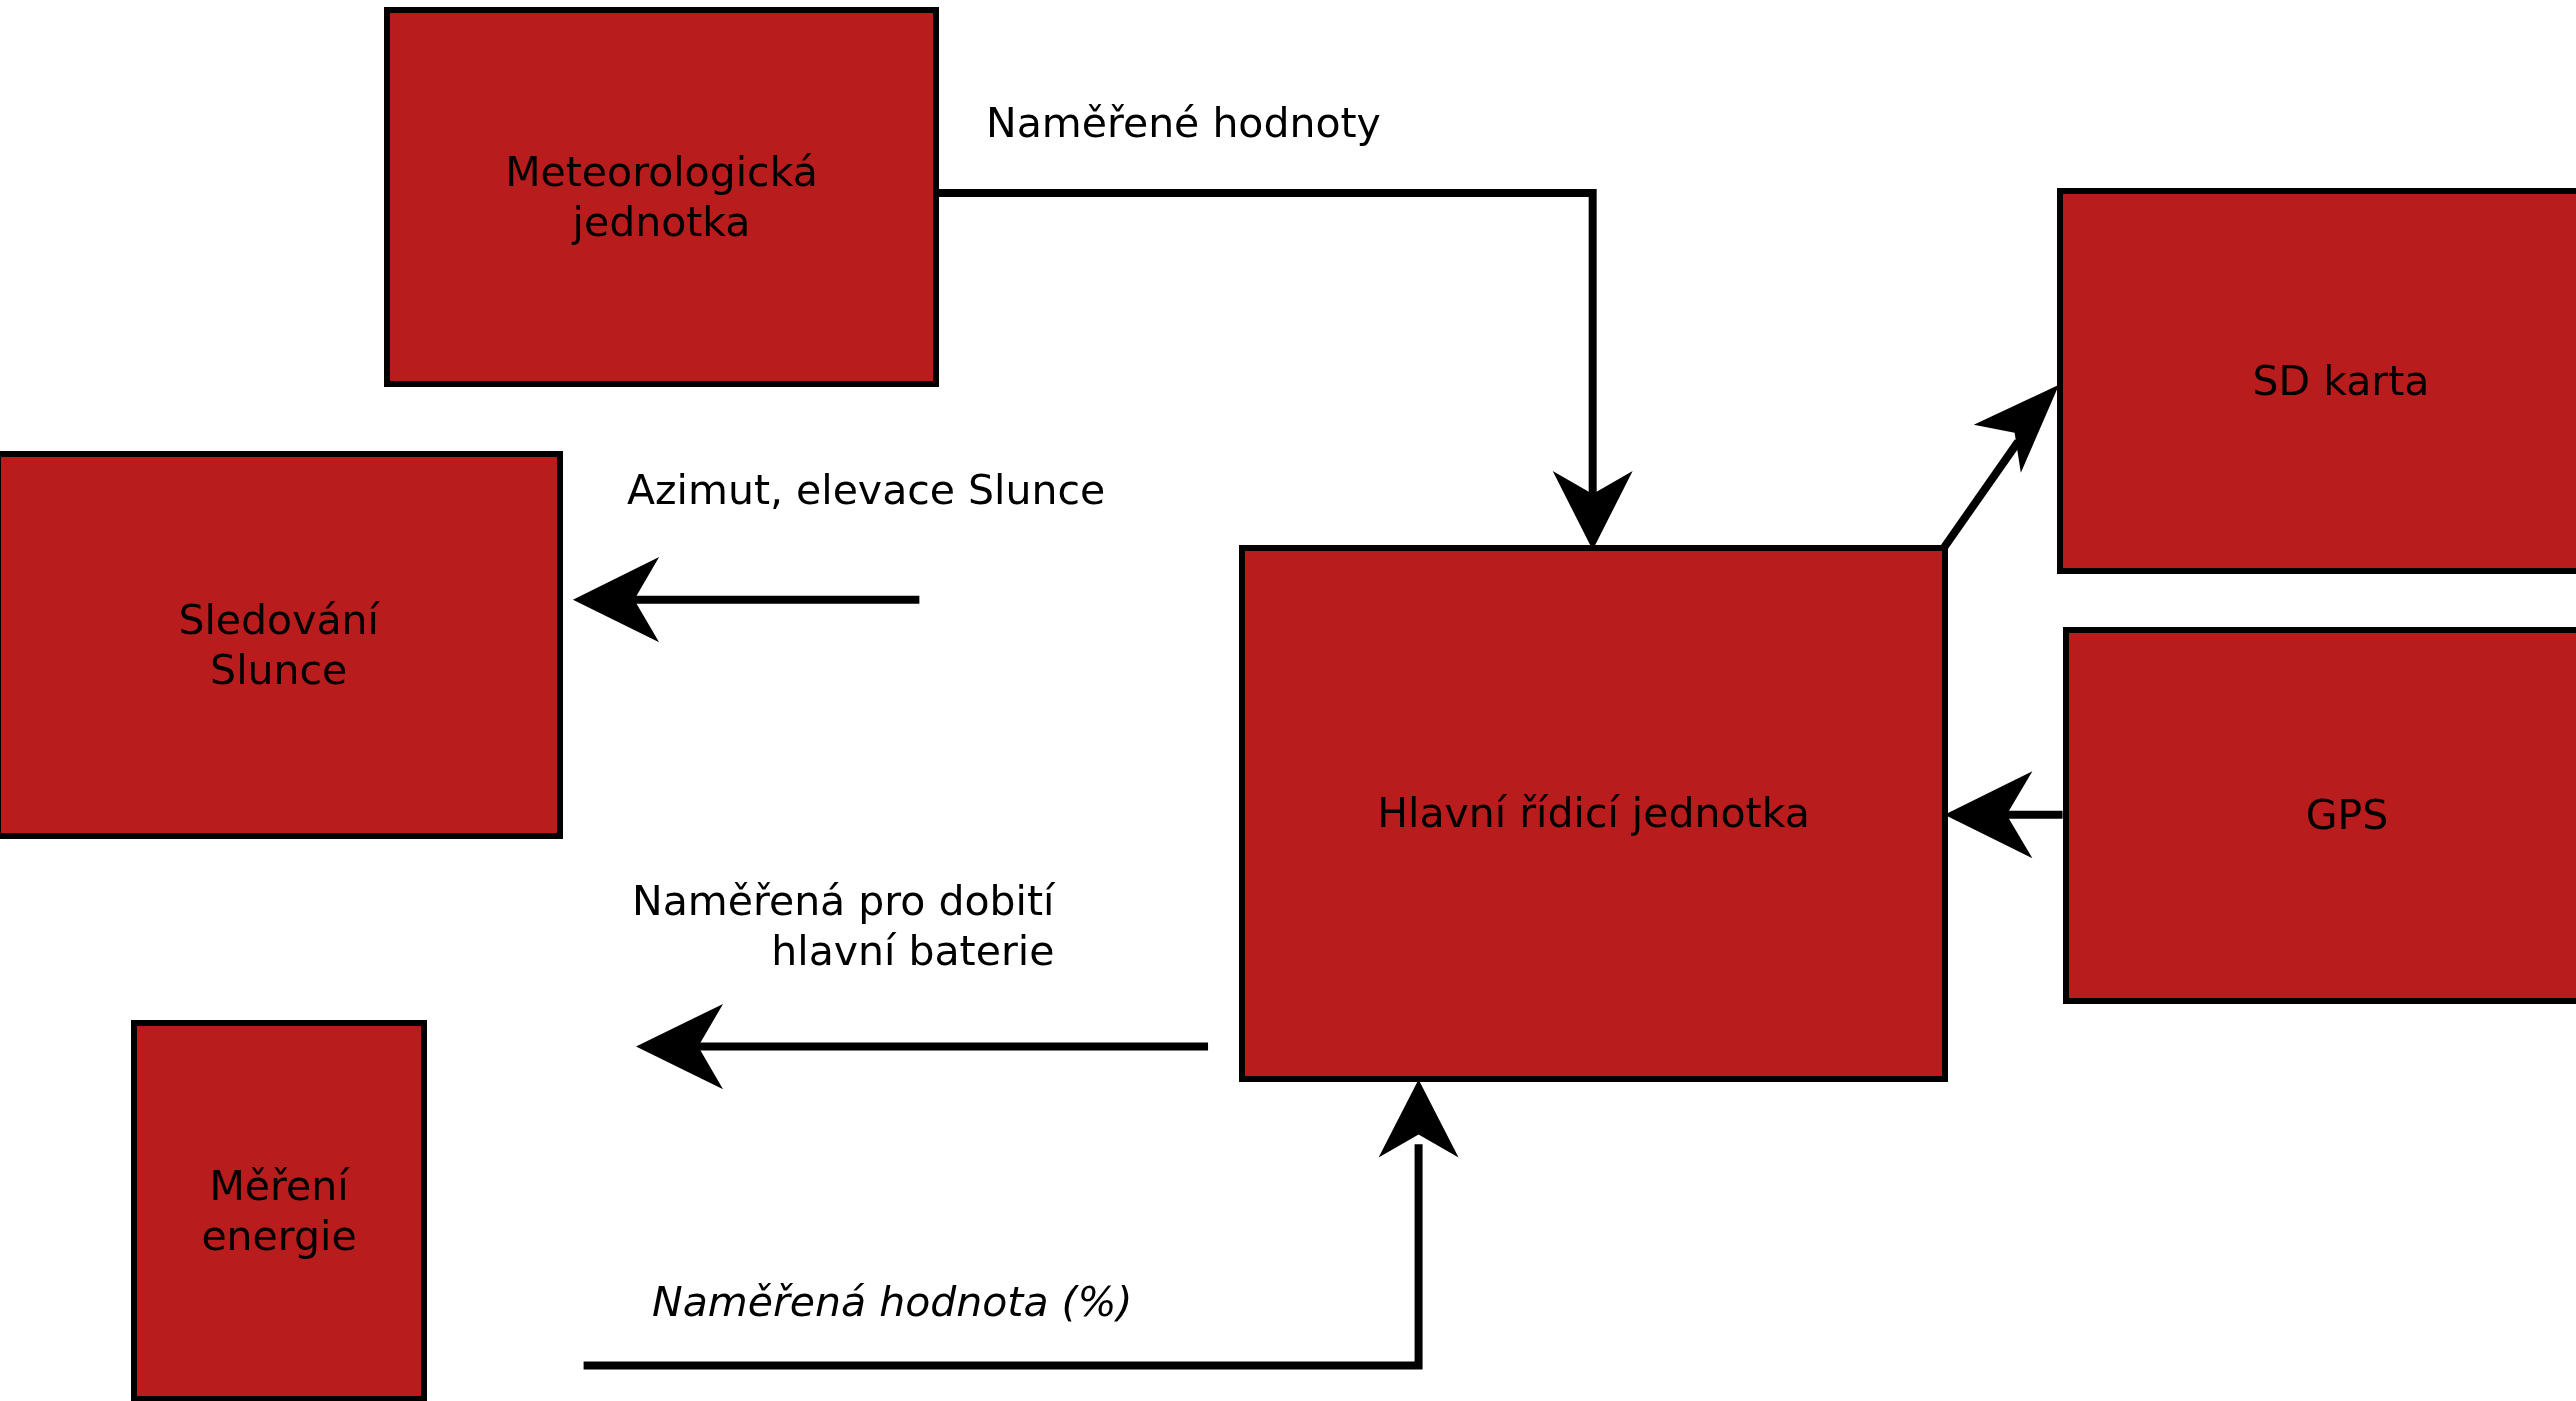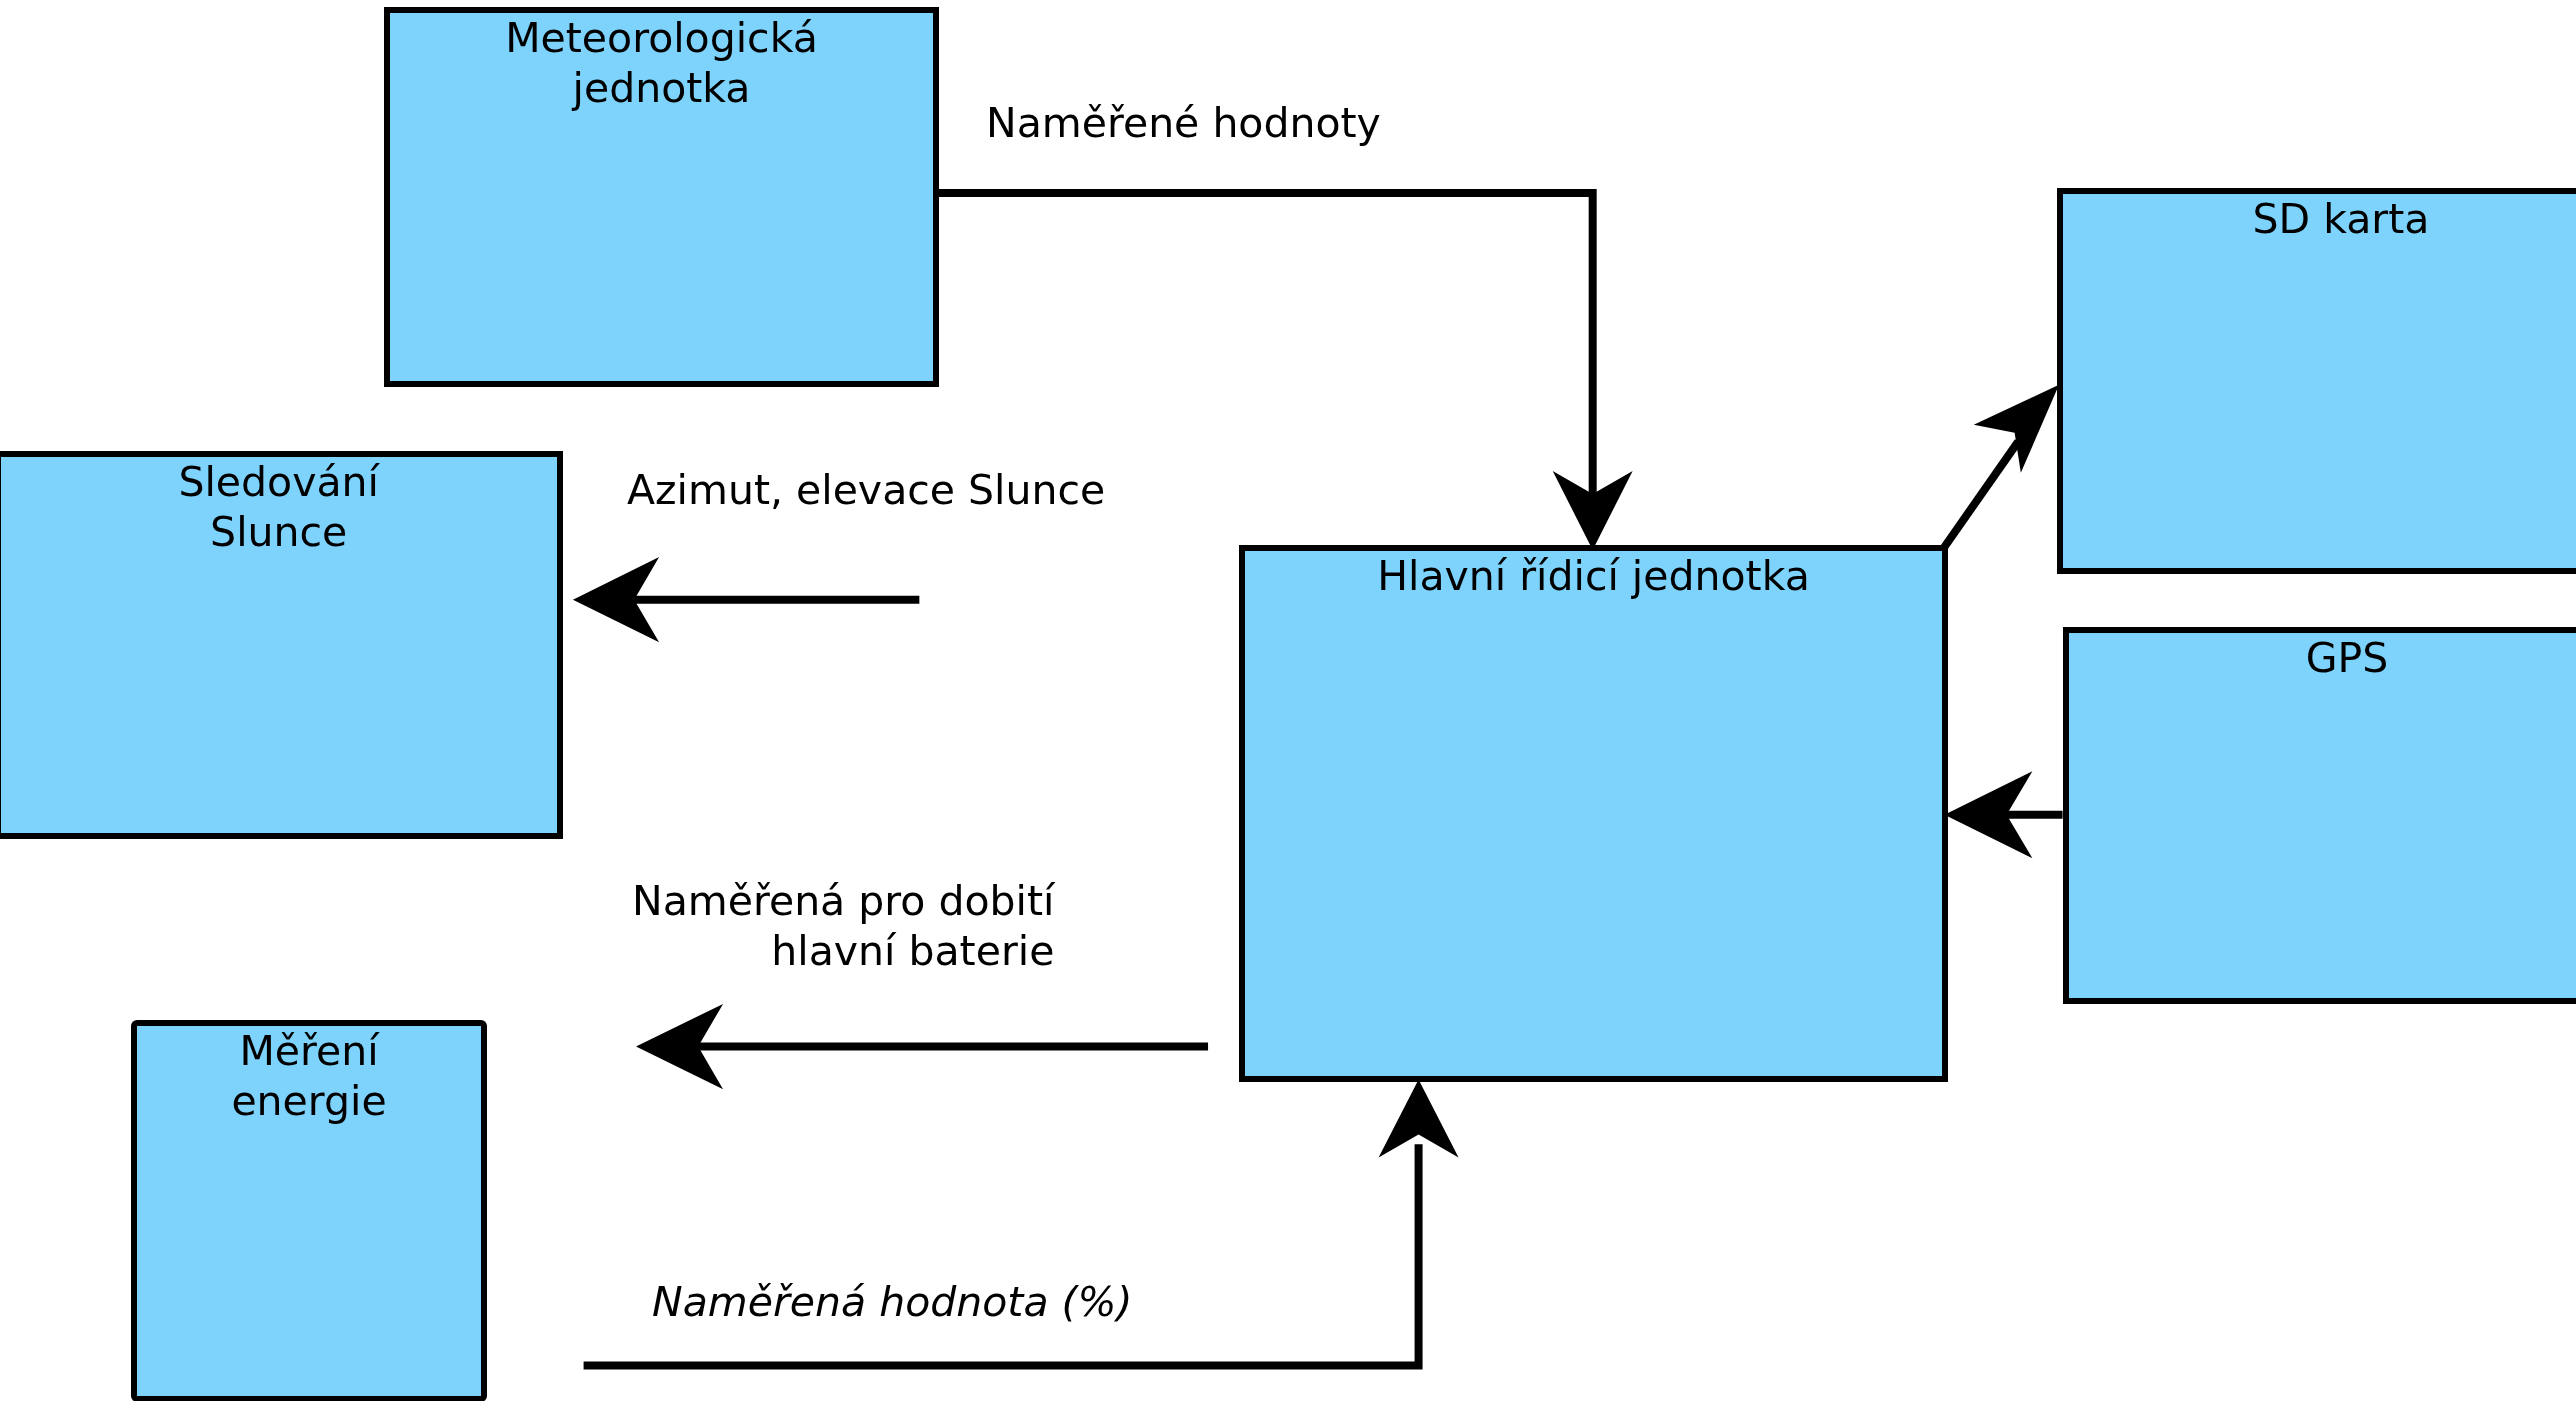--- a/index.html
+++ b/index.html
@@ -12,22 +12,23 @@
     width: 2576px;
     height: 1402px;
     background: #ffffff;
     font-family: "DejaVu Sans", sans-serif;
     overflow: hidden;
   }
   .node {
     position: absolute;
     box-sizing: border-box;
     border: 6.2px solid #000000;
-    background: #7dd3fc;
+    background: #b91c1c;
     display: flex;
+    align-items: center;
     justify-content: center;
     text-align: center;
   }
   .node-label {
     font-size: 41px;
     line-height: 1.22;
     color: #000000;
     white-space: pre-line;
     padding: 0 9px;
   }
@@ -110,21 +111,21 @@
   </div>
 
   <div class="node" style="left:2057px; top:188px; width:568px; height:386px;">
     <span class="node-label">SD karta</span>
   </div>
 
   <div class="node" style="left:2063px; top:627px; width:568px; height:377px;">
     <span class="node-label">GPS</span>
   </div>
 
-  <div class="node" style="left:131px; top:1020px; width:356px; height:382px;border-radius:6px;">
+  <div class="node" style="left:131px; top:1020px; width:296px; height:382px;">
     <span class="node-label">Měření
 energie</span>
   </div>
 
   <div class="edge-label" style="left:986px; top:98px;">Naměřené hodnoty</div>
 
   <div class="edge-label" style="left:627px; top:465px;">Azimut, elevace Slunce</div>
 
   <div class="edge-label" style="left:632px; top:876px;">Naměřená pro dobití
 hlavní baterie</div>

